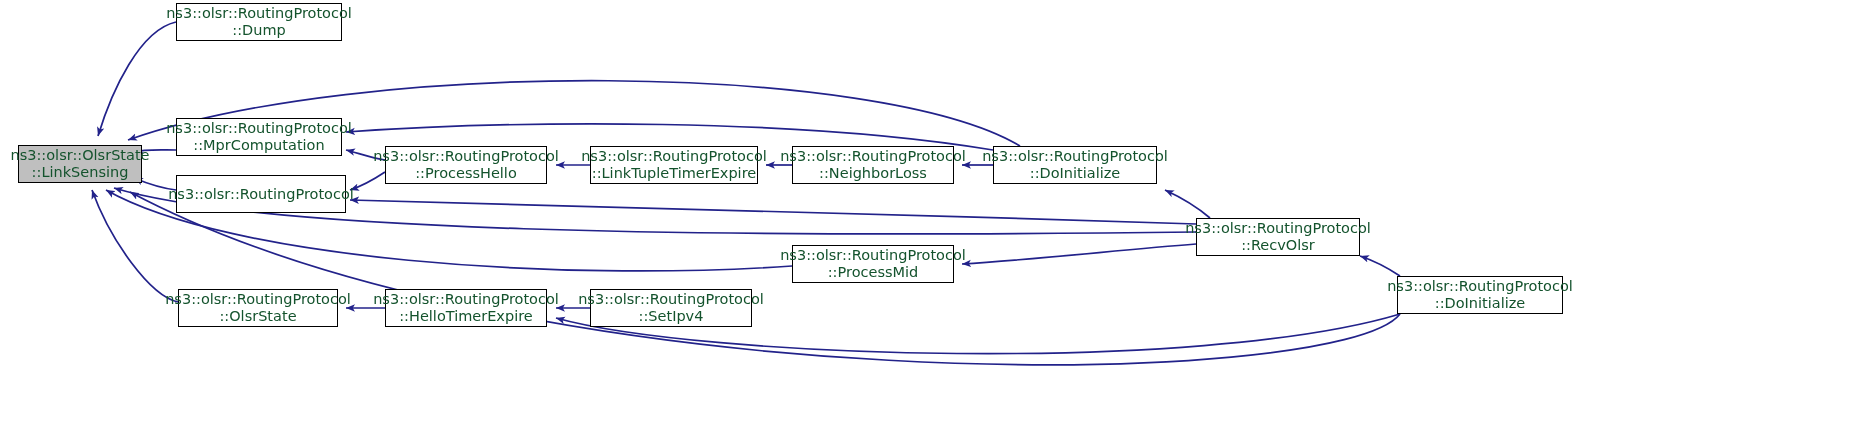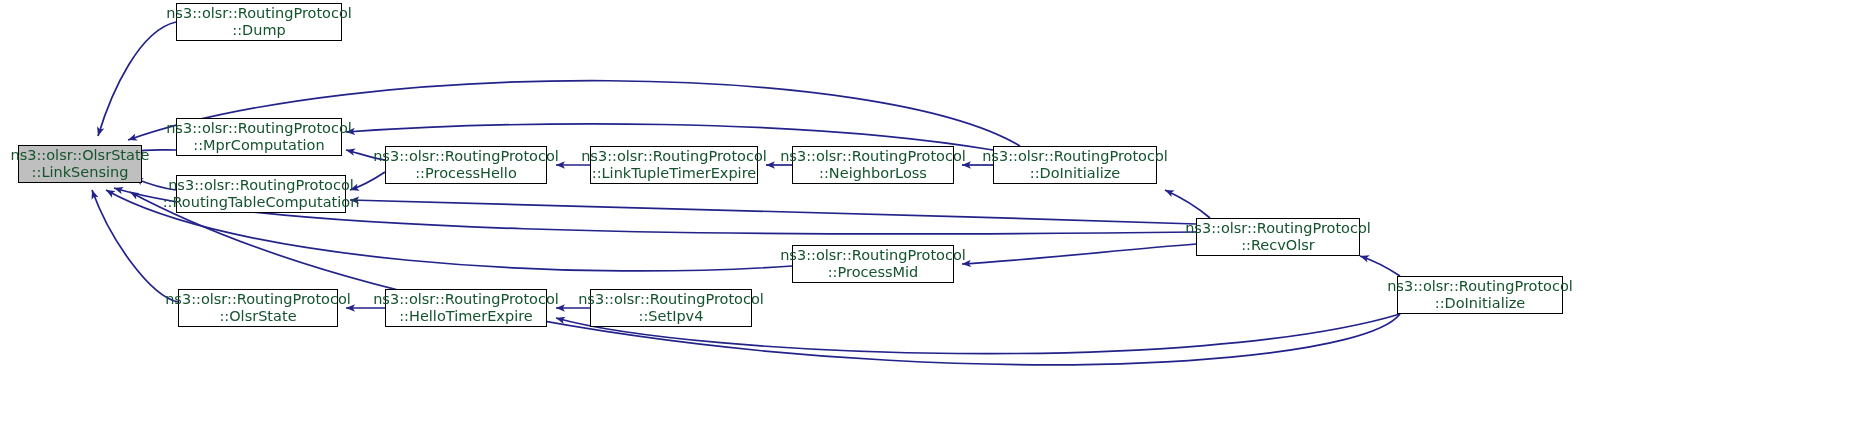--- a/index.html
+++ b/index.html
@@ -94,21 +94,20 @@
       <div class="node" style="left: 176px; top: 3px; width: 166px; height: 38px;">
         <span class="l1">ns3::olsr::RoutingProtocol</span>
         <span class="l2">::Dump</span>
       </div>
       <div class="node" style="left: 176px; top: 118px; width: 166px; height: 38px;">
         <span class="l1">ns3::olsr::RoutingProtocol</span>
         <span class="l2">::MprComputation</span>
       </div>
       <div class="node" style="left: 176px; top: 175px; width: 170px; height: 38px;">
         <span class="l1">ns3::olsr::RoutingProtocol</span>
-        <span class="l2">::RoutingTableComputation</span>
       </div>
       <div class="node" style="left: 178px; top: 289px; width: 160px; height: 38px;">
         <span class="l1">ns3::olsr::RoutingProtocol</span>
         <span class="l2">::OlsrState</span>
       </div>
       <div class="node" style="left: 385px; top: 146px; width: 162px; height: 38px;">
         <span class="l1">ns3::olsr::RoutingProtocol</span>
         <span class="l2">::ProcessHello</span>
       </div>
       <div class="node" style="left: 385px; top: 289px; width: 162px; height: 38px;">

